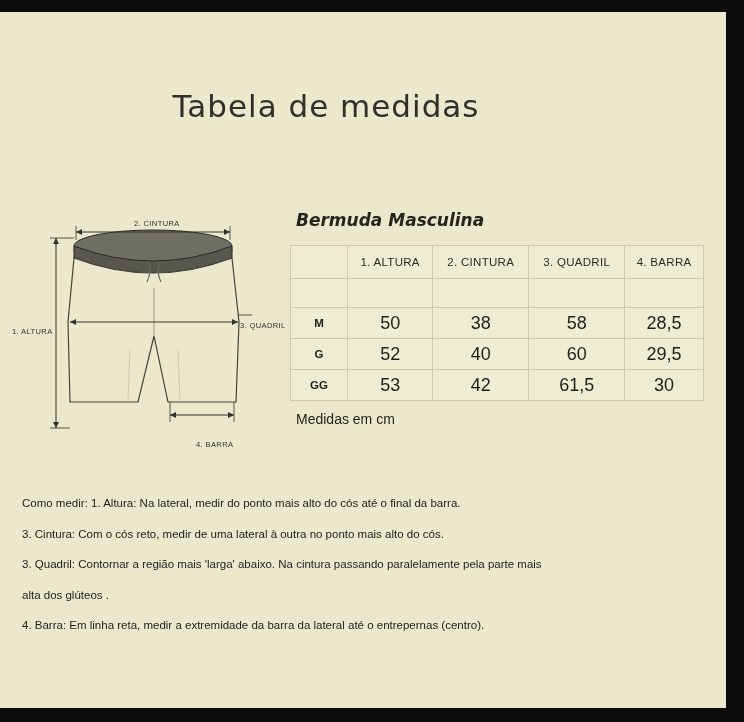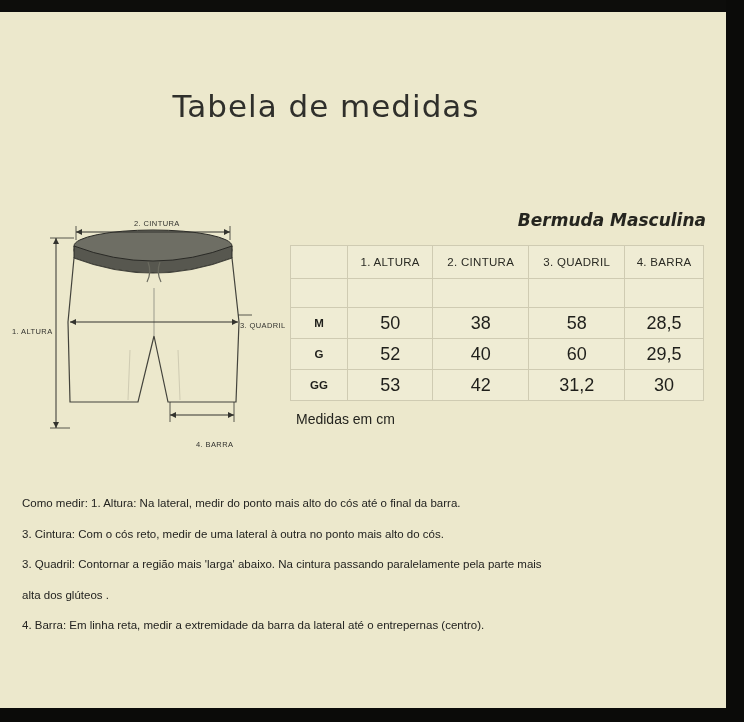--- a/index.html
+++ b/index.html
@@ -77,21 +77,21 @@
   .lbl-altura  { left: 4px;   top: 117px; }
   .lbl-quadril { left: 232px; top: 111px; }
   .lbl-barra   { left: 188px; top: 230px; }
 
   
   .table-title {
     position: absolute;
     left: 296px;
     top: 210px;
     width: 410px;
-    text-align: right;
+    text-align: left;
     font-family: "DejaVu Sans", sans-serif;
     font-style: italic;
     font-size: 17px;
     font-weight: bold;
     color: #25251f;
   }
   table.size-table {
     position: absolute;
     left: 290px;
     top: 245px;
@@ -233,21 +233,21 @@
         <td class="size-col">G</td>
         <td>52</td>
         <td>40</td>
         <td>60</td>
         <td>29,5</td>
       </tr>
       <tr>
         <td class="size-col">GG</td>
         <td>53</td>
         <td>42</td>
-        <td>31,2</td>
+        <td>61,5</td>
         <td>30</td>
       </tr>
     </tbody>
   </table>
 
   <div class="units">Medidas em cm</div>
 
   <div class="howto">
     <p>Como medir: 1. Altura: Na lateral, medir do ponto mais alto do cós até o final da barra.</p>
     <p>3. Cintura: Com o cós reto, medir de uma lateral à outra no ponto mais alto do cós.</p>

